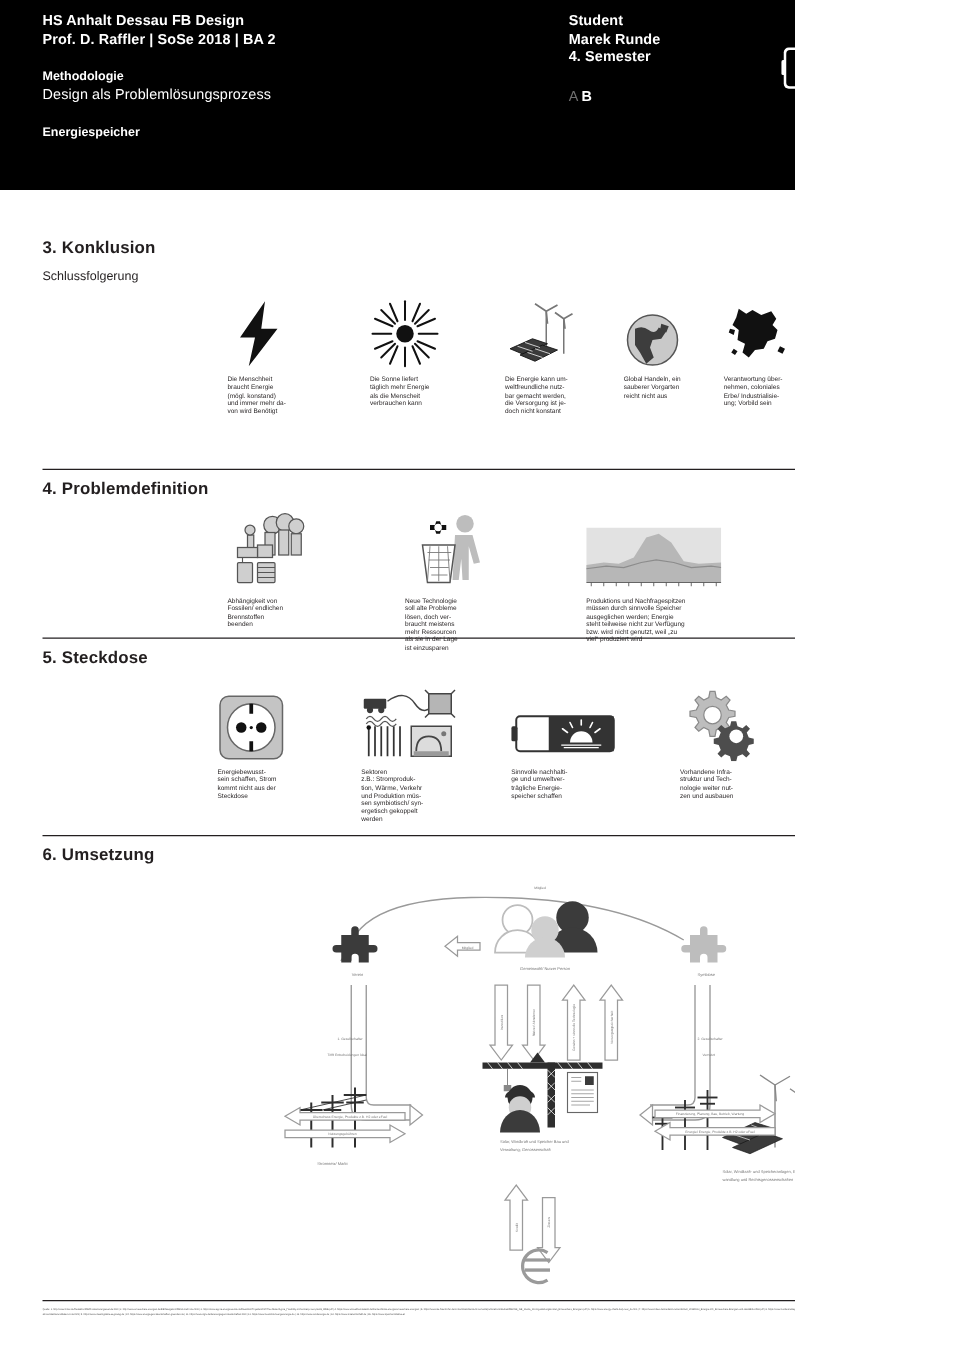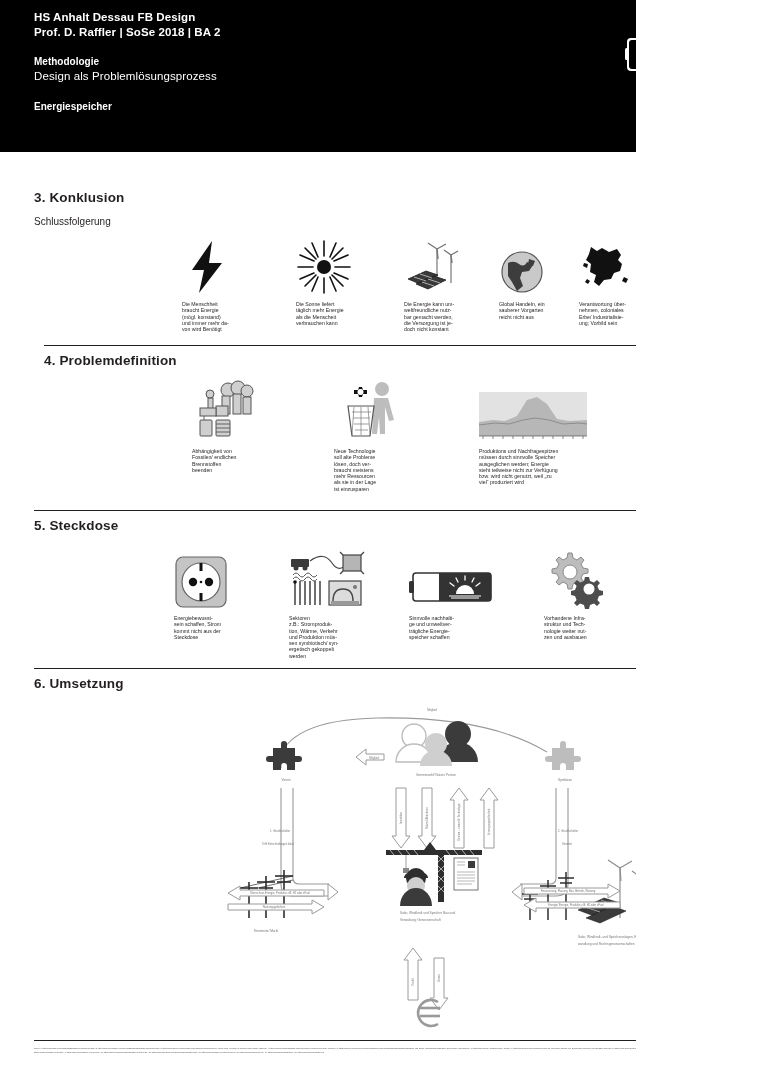--- a/index.html
+++ b/index.html
@@ -70,20 +70,29 @@
 
   <div class="header">
     <div class="hdr-left">
       <div class="hdr-line">HS Anhalt Dessau FB Design</div>
       <div class="hdr-line">Prof. D. Raffler | SoSe 2018 | BA 2</div>
       <div class="hdr-title">Methodologie</div>
       <div class="hdr-line" style="font-weight:normal;">Design als Problemlösungsprozess</div>
       <div class="hdr-title">Energiespeicher</div>
     </div>
 
+    <div class="hdr-right">
+      <div class="hdr-line">Student</div>
+      <div class="hdr-line">Marek Runde</div>
+      <div class="hdr-line">4. Semester</div>
+      <div class="hdr-ab">
+        <span class="a">A</span>
+        <span class="b">B</span>
+      </div>
+    </div>
 
     <svg class="logo" viewBox="0 0 118 46">
       <rect x="2" y="8" width="112" height="33" rx="4" fill="#ffffff"></rect>
       <rect x="0" y="18" width="4" height="12" rx="1.5" fill="#ffffff"></rect>
       <rect x="4" y="10" width="38" height="29" rx="3" fill="#000000"></rect>
       <g stroke="#000000" stroke-width="1.6" stroke-linecap="round">
         <line x1="82" y1="11" x2="82" y2="17"></line>
         <line x1="71" y1="14" x2="74" y2="19"></line>
         <line x1="93" y1="14" x2="90" y2="19"></line>
         <line x1="63" y1="21" x2="68" y2="24"></line>
@@ -224,21 +233,21 @@
 struktur und Tech-
 nologie muss weiter
 genutzt werden, das
 umweltfreundlichs-
 te Produkt, wird gar
 nicht erst produziert</div>
       </div>
     </div>
   </div>
 
-  <div class="section" style="top:345px;margin-left:10px;">
+  <div class="section" style="top:375px;">
     <div class="rule"></div>
     <div class="sec-num">
       <span>4.</span>
       <span>Problemdefinition</span>
     </div>
 
     <div class="row" style="height:120px;margin-top:12px;">
 
       <div class="item" style="left:148px;top:0;">
         <div class="art">

